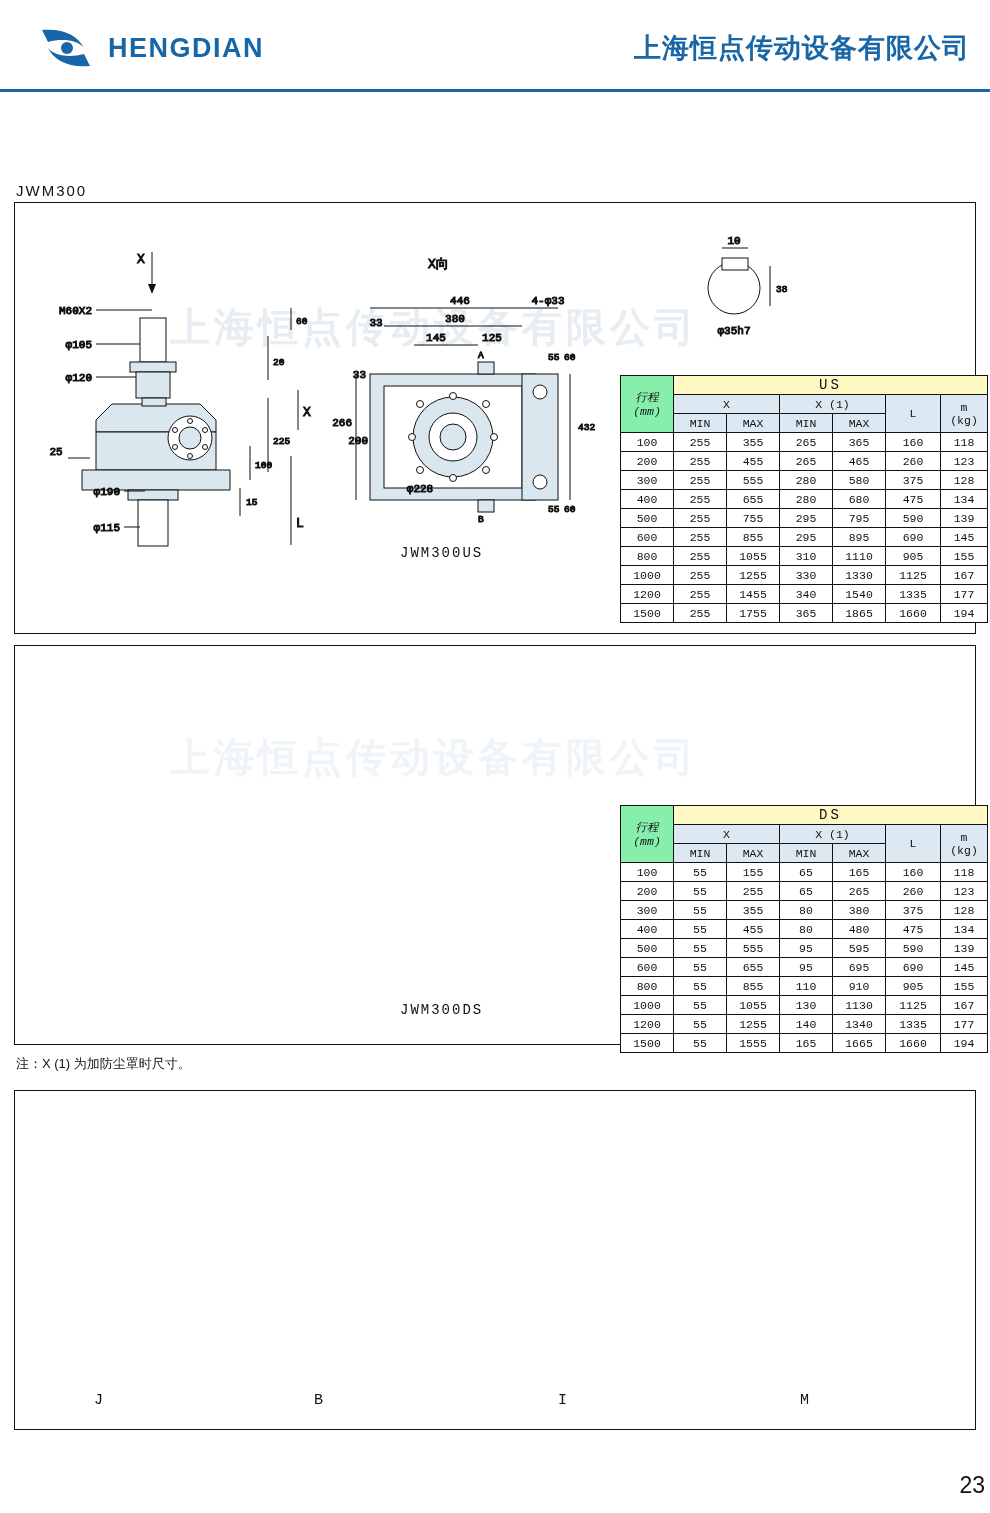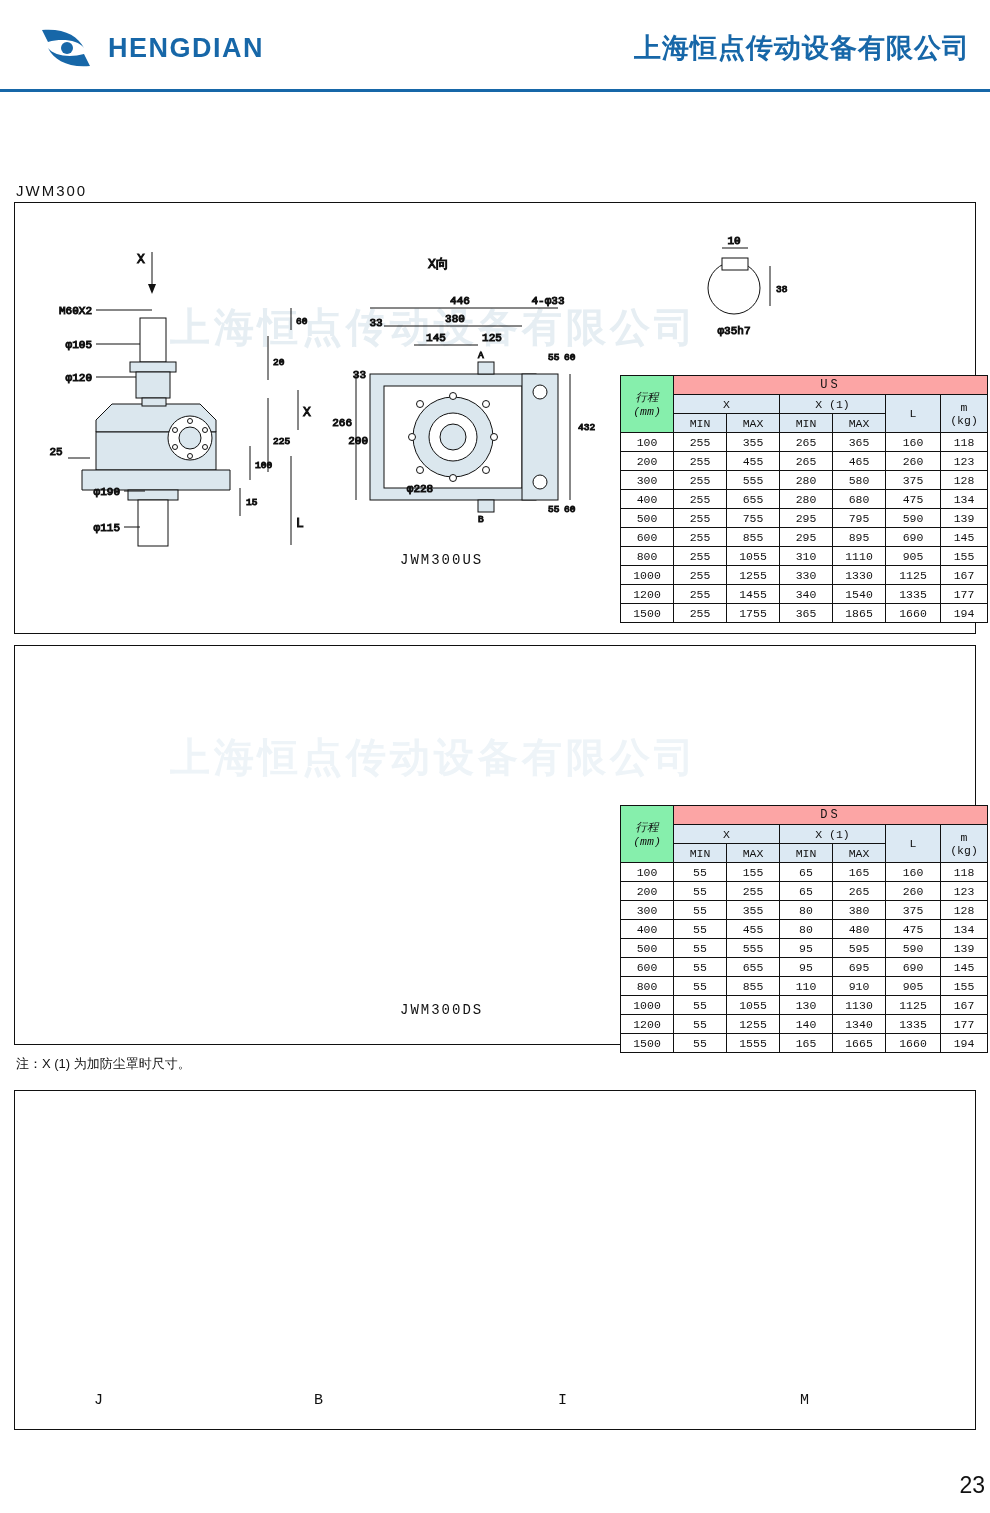--- a/index.html
+++ b/index.html
@@ -63,34 +63,34 @@
   
   .dtable{
     position:absolute;border-collapse:collapse;
     font-family:"Liberation Mono", monospace;font-size:11.5px;
   }
   .dtable td,.dtable th{
     border:1px solid #111;text-align:center;padding:1px 2px;height:16px;
     font-weight:normal;background:#fff;
   }
   .dtable th{background:#dce9f3;font-weight:normal;}
-  .dtable .hdr-main{background:#fca5a5;font-size:12px;letter-spacing:3px;}
+  .dtable .hdr-main{background:#fef9c3;font-size:14px;letter-spacing:3px;}
   .dtable .rowhead{background:#86efac;font-style:italic;}
   #table-us{left:620px;top:375px;}
   #table-ds{left:620px;top:805px;}
 
   .note{
     position:absolute;left:16px;top:1055px;font-size:13px;
   }
 
   .caption{
     position:absolute;font-size:14px;letter-spacing:2px;
     font-family:"Liberation Mono", monospace;
   }
-  #cap-us{left:400px;top:545px;margin-top:7px;}
+  #cap-us{left:400px;top:545px;}
   #cap-ds{left:400px;top:1002px;}
 
   .endcap{
     position:absolute;font-size:15px;font-family:"Liberation Mono", monospace;
   }
 
   .pagenum{
     position:absolute;right:22px;top:1472px;font-size:23px;
   }
 

